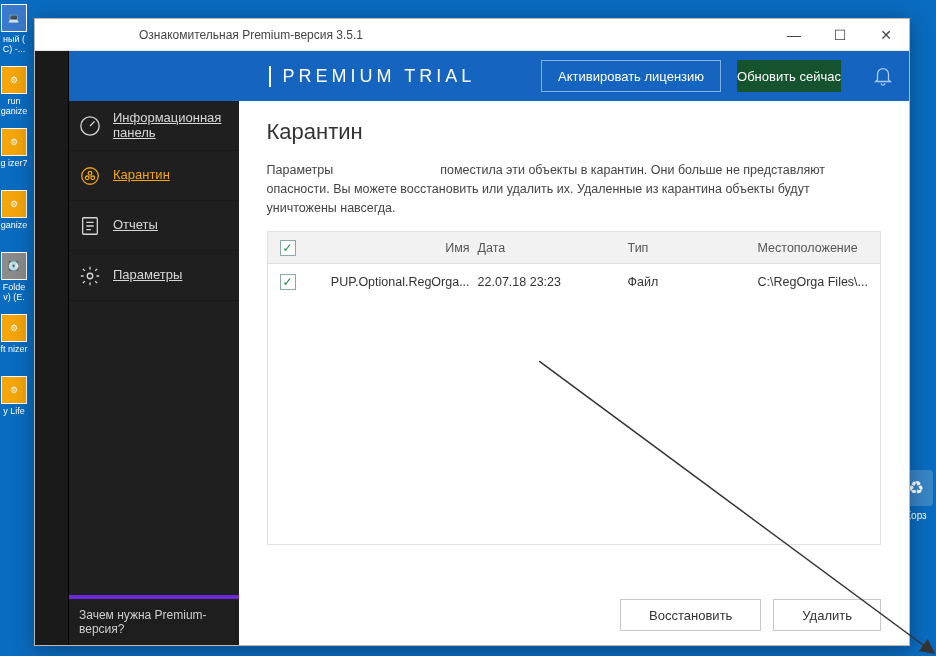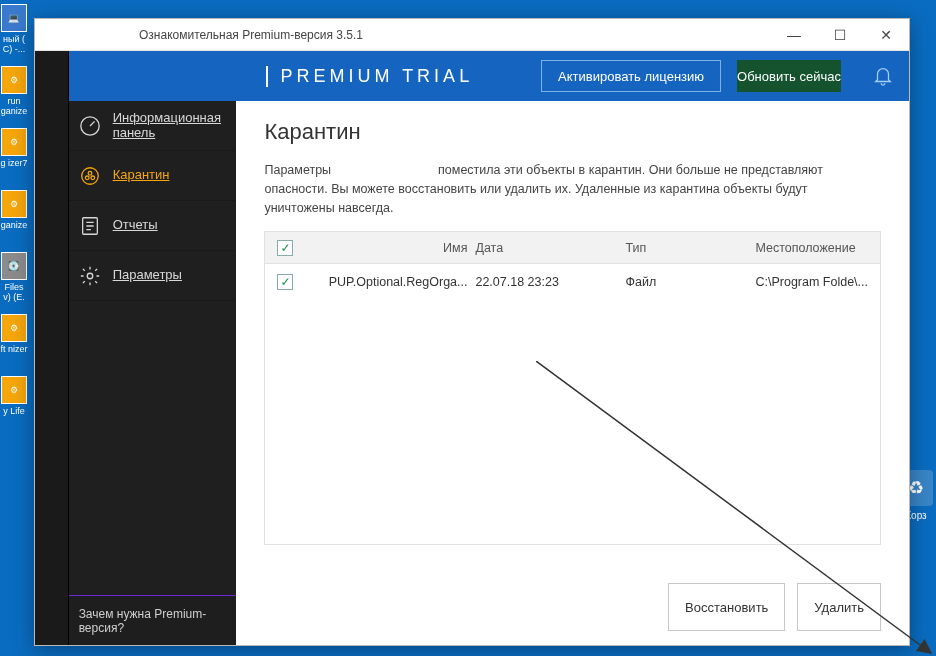--- a/index.html
+++ b/index.html
@@ -33,21 +33,21 @@
 
 .sidebar { width: 180px; background: #1f1f1f; display: flex; flex-direction: column; position: relative; }
 .sidebar .blue { height: 50px; background: #1565c0; }
 .sb-item { height: 50px; display: flex; align-items: center; gap: 12px; padding-left: 10px; font-size: 13px; color: #d8d8d8; border-bottom: 1px solid #191919; cursor: pointer; position: relative; }
 .sb-item.active { color: #f4a60b; }
 .sb-item.active::after { content: ""; position: absolute; right: -12px; top: 50%; transform: translateY(-50%); border-top: 10px solid transparent; border-bottom: 10px solid transparent; border-right: 12px solid #fff; }
 .sb-item .ic { width: 22px; height: 22px; display: flex; align-items: center; justify-content: center; }
 .sb-item .ic svg { width: 22px; height: 22px; stroke: #d8d8d8; fill: none; stroke-width: 1.4; }
 .sb-item.active .ic svg { stroke: #f4a60b; }
 .sb-label { line-height: 1.1; text-decoration: underline; }
-.sb-footlink { margin-top: auto; height: 50px; display: flex; align-items: center; padding-left: 10px; font-size: 12px; color: #cfcfcf; border-top: 1px solid #6d28d9; background:#1e1e1e; }
+.sb-footlink { margin-top: auto; height: 50px; display: flex; align-items: center; padding-left: 10px; font-size: 12px; color: #cfcfcf; border-top: 4px solid #6d28d9; background:#1e1e1e; }
 
 
 .right { flex: 1; display: flex; flex-direction: column; }
 
 .topbar { height: 50px; background: #1565c0; display: flex; align-items: center; padding-left: 30px; gap: 16px; }
 .topbar .ptitle { color: #fff; font-size: 18px; letter-spacing: 4px; font-weight: 300; border-left: 2px solid #fff; padding-left: 12px; }
 .topbar .spacer { flex: 1; }
 .btn-outline { height: 32px; padding: 0 16px; border: 1px solid #7db2e6; color: #fff; background: transparent; font-size: 13px; cursor: pointer; }
 .btn-orange { height: 32px; padding: 0 0; background: #14532d; border: none; color: #fff; font-size: 13px; cursor: pointer; }
 .bell { width: 24px; height: 24px; margin: 0 14px; display:flex; align-items:center; justify-content:center; }
@@ -63,21 +63,21 @@
 .trow { height: 36px; color: #333; }
 .col-chk { width: 40px; display: flex; align-items: center; justify-content: center; }
 .chk { width: 16px; height: 16px; border: 1px solid #8aa; background: #fff; display: flex; align-items: center; justify-content: center; color: #1b8f4a; font-size: 12px; }
 .col-name { width: 170px; padding-right: 8px; overflow: hidden; text-overflow: ellipsis; white-space: nowrap; text-align: right; }
 .col-date { width: 150px; }
 .col-type { width: 130px; }
 .col-loc { flex: 1; text-align: left; padding-right: 12px; overflow: hidden; text-overflow: ellipsis; white-space: nowrap; }
 .table-body { height: 280px; background: #fff; }
 
 .actions { margin-top: auto; display: flex; gap: 12px; justify-content: flex-end; padding-top: 14px; }
-.btn-plain { height: 48px; padding: 0 16px; background: #fff; border: 1px solid #c8c8c8; font-size: 13px; color: #333; cursor: pointer; }
+.btn-plain { height: 32px; padding: 0 28px; background: #fff; border: 1px solid #c8c8c8; font-size: 13px; color: #333; cursor: pointer; }
 
 
 .arrow { position: absolute; left: 300px; top: 260px; pointer-events: none; }
 </style>
 </head>
 <body>
 
 <div class="desktop">
   <div class="dico">
       <div class="gl blue">💻</div>
@@ -93,21 +93,21 @@
       <div class="gl">⚙</div>
       <div>g
 izer7</div>
     </div>
   <div class="dico">
       <div class="gl">⚙</div>
       <div>ganize</div>
     </div>
   <div class="dico">
       <div class="gl grey">💽</div>
-      <div>Files
+      <div>Folde
 v) (E.</div>
     </div>
   <div class="dico">
       <div class="gl">⚙</div>
       <div>ft
 nizer</div>
     </div>
   <div class="dico">
       <div class="gl">⚙</div>
       <div>y Life</div>
@@ -215,21 +215,21 @@
             <div class="col-loc">Местоположение</div>
           </div>
           <div class="table-body">
             <div class="trow">
               <div class="col-chk">
                 <div class="chk">✓</div>
               </div>
               <div class="col-name">PUP.Optional.RegOrga...</div>
               <div class="col-date">22.07.18 23:23</div>
               <div class="col-type">Файл</div>
-              <div class="col-loc">C:\Program Folde\...</div>
+              <div class="col-loc">C:\RegOrga Files\...</div>
             </div>
           </div>
         </div>
 
         <div class="actions">
           <button class="btn-plain">Восстановить</button>
           <button class="btn-plain">Удалить</button>
         </div>
 
         <svg class="arrow" width="420" height="330">

